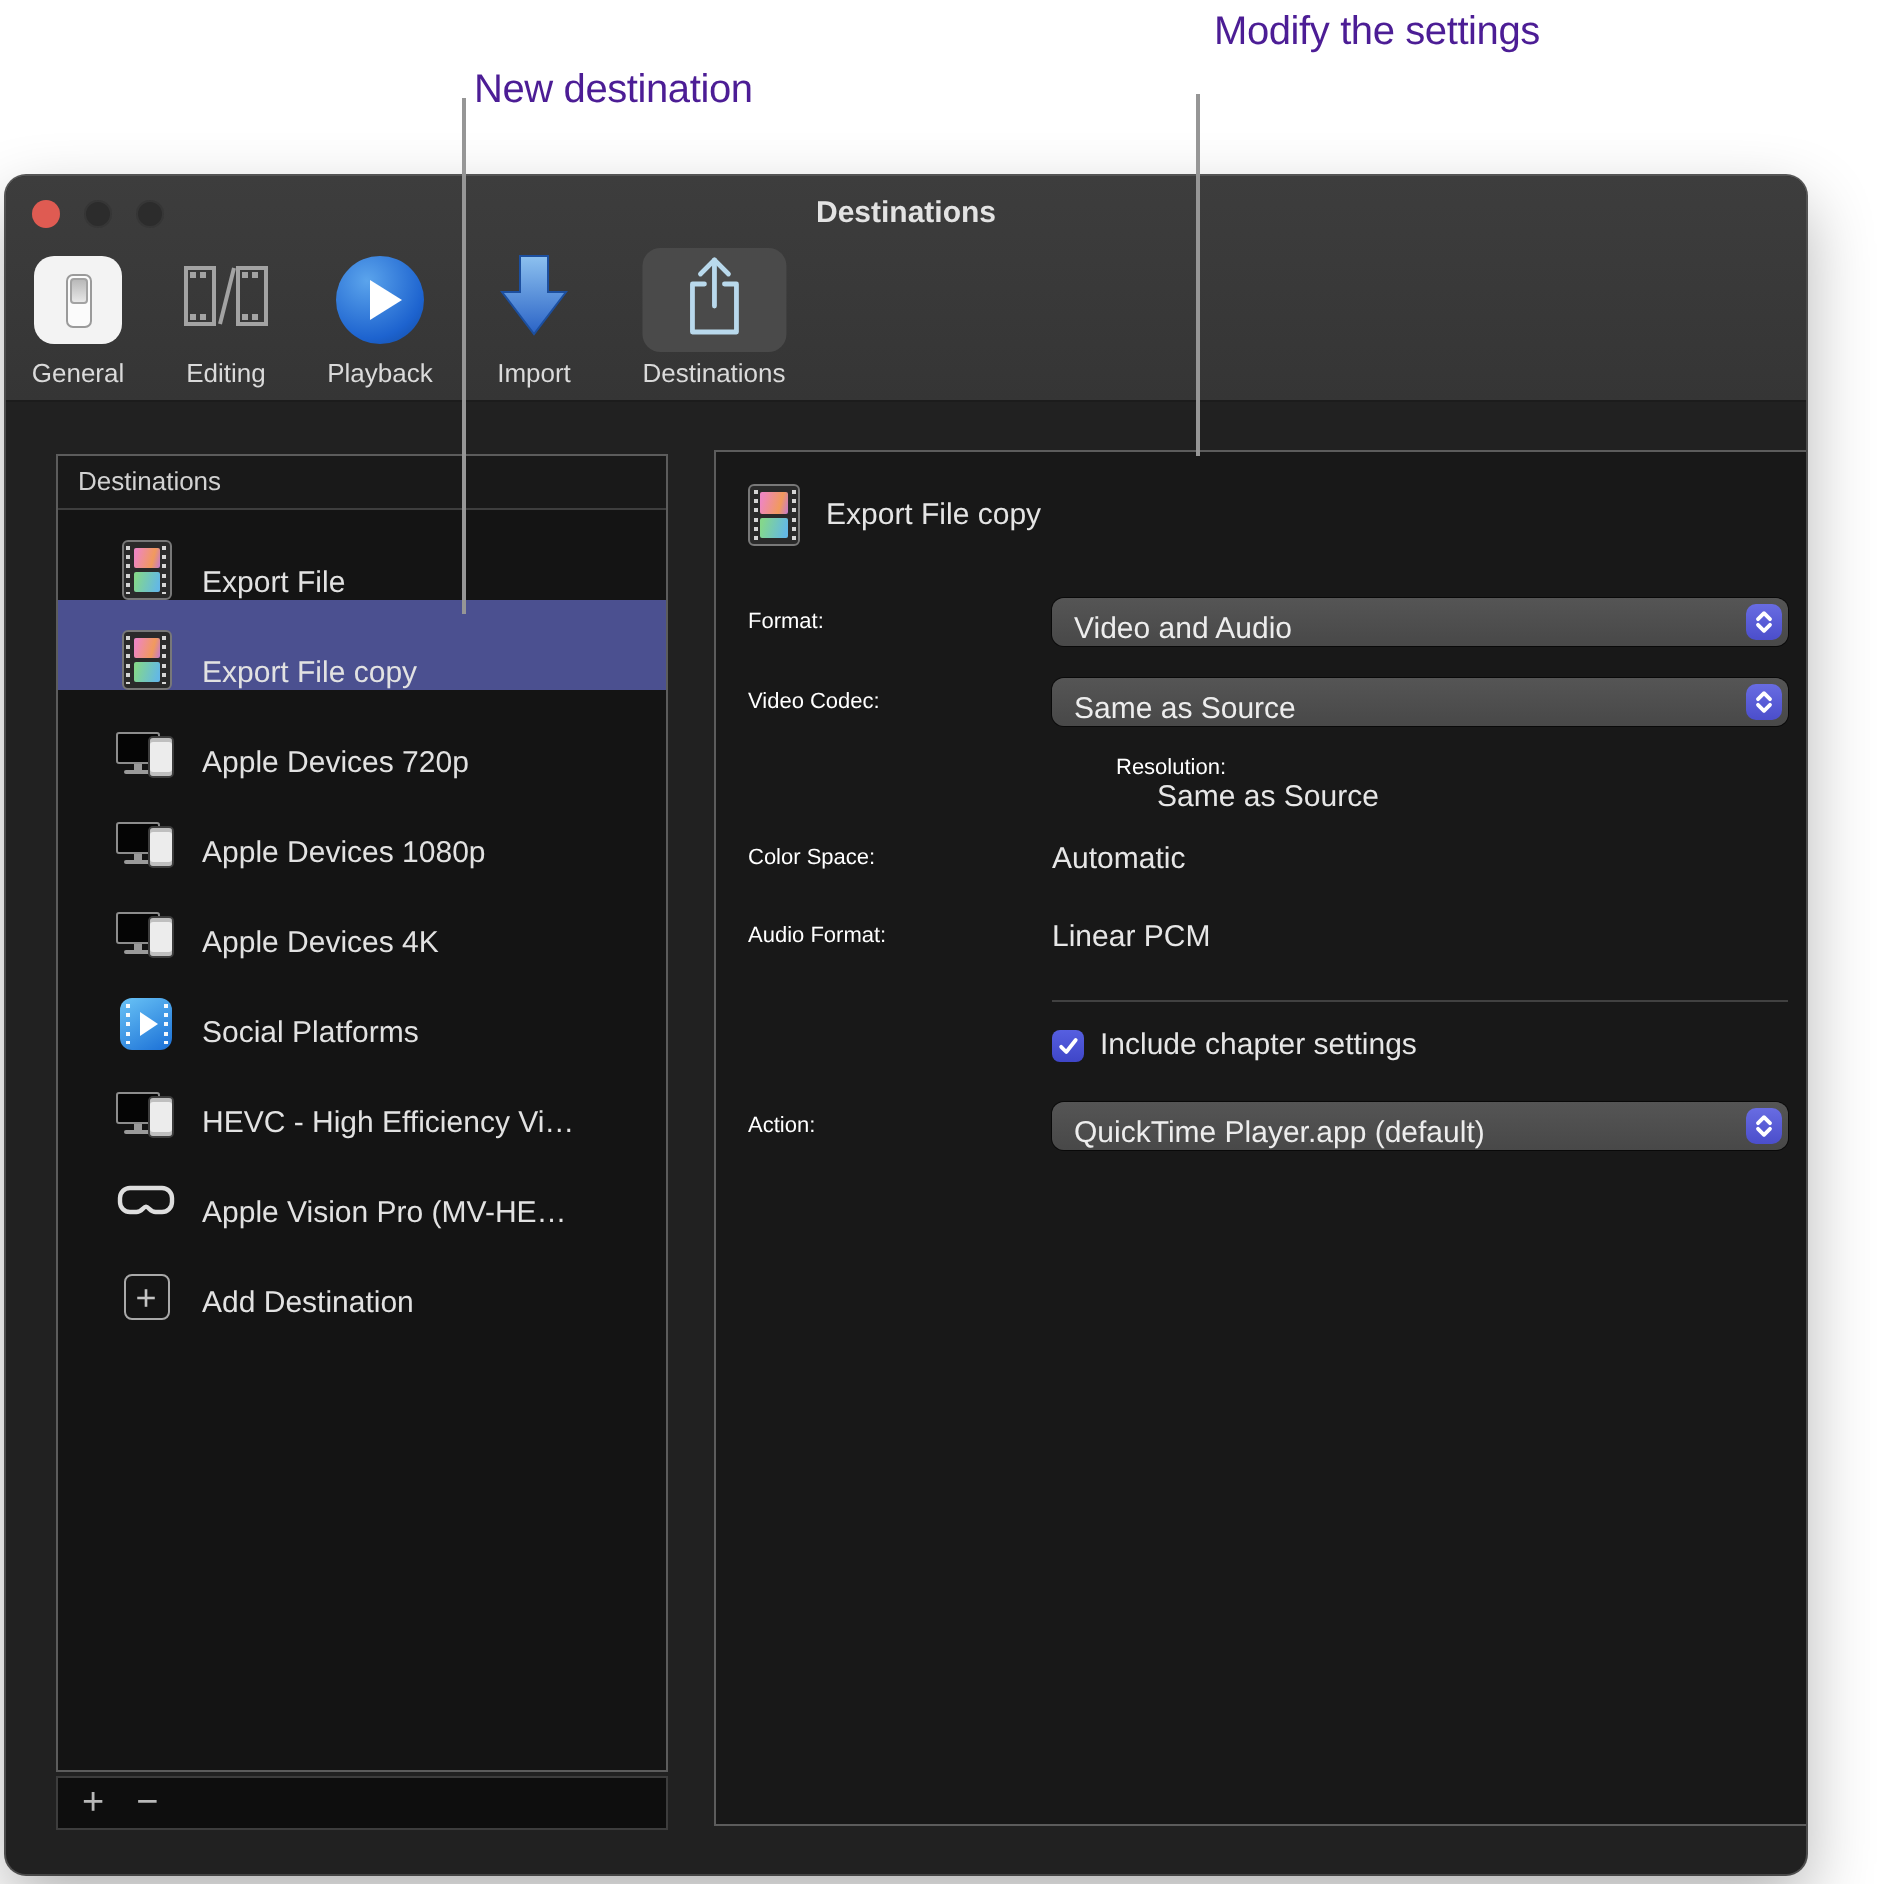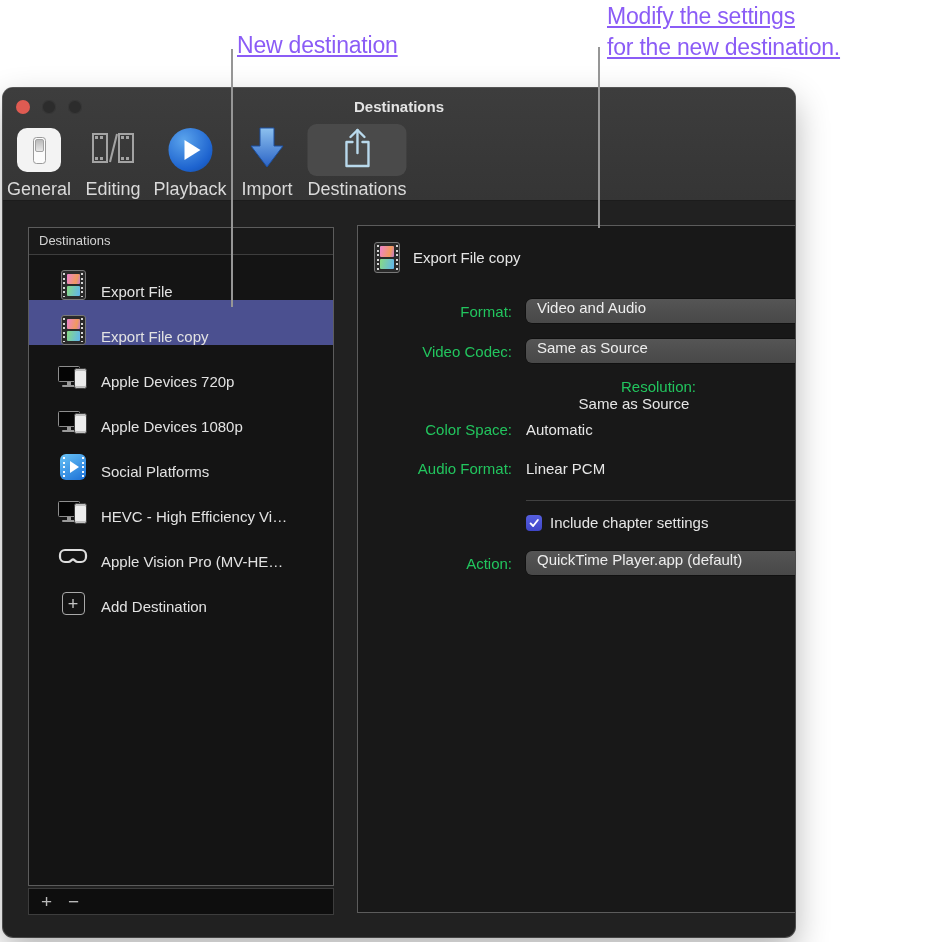--- a/index.html
+++ b/index.html
@@ -2,45 +2,45 @@
 <html><head>
 <meta charset="utf-8">
 <style>
   html,body{margin:0;padding:0;}
   body{
     width:948px;height:942px;position:relative;background:#ffffff;
     font-family:"Liberation Sans","DejaVu Sans",sans-serif;
     -webkit-font-smoothing:antialiased;overflow:hidden;
   }
   
-  .callout{position:absolute;color:#8b5cf6;font-size:23px;line-height:31px;letter-spacing:-0.2px;text-decoration:underline;}
+  .callout{position:absolute;color:#4c1d95;font-size:20px;line-height:31px;letter-spacing:-0.2px;}
   #callout1{left:237px;top:30px;}
   #callout2{left:607px;top:1px;}
   .callout-line{position:absolute;width:2px;background:#969696;z-index:30;}
   #line1{left:231px;top:49px;height:258px;}
   #line2{left:598px;top:47px;height:181px;}
 
   
   #window{
-    position:absolute;left:3px;top:88px;width:792px;height:849px;
+    position:absolute;left:3px;top:88px;width:900px;height:849px;
     background:#212121;border-radius:10px;overflow:hidden;
     box-shadow:0 0 0 1px rgba(0,0,0,.65),0 14px 34px rgba(0,0,0,.30);
   }
   #chrome{position:absolute;left:0;top:0;width:100%;height:112px;background:linear-gradient(#3d3d3d,#353535);border-bottom:1px solid #1c1c1c;}
   #traffic{position:absolute;left:13px;top:12px;display:flex;gap:12px;}
   .tl{width:14px;height:14px;border-radius:50%;}
   .tl.red{background:#df5b52;}
   .tl.dim{background:#2c2c2c;box-shadow:inset 0 0 0 1px rgba(255,255,255,.05);}
   #win-title{position:absolute;left:0;top:10px;width:100%;text-align:center;color:#e3e3e3;font-size:15px;font-weight:bold;}
 
   
   .tb-item{position:absolute;top:36px;transform:translateX(-50%);text-align:center;cursor:default;}
   .tb-iconbox{height:52px;display:flex;align-items:center;justify-content:center;border-radius:9px;padding:0 14px;}
   .tb-item.selected .tb-iconbox{background:#4a4a4a;}
-  .tb-label{margin-top:3px;font-size:18px;color:#dadada;}
+  .tb-label{margin-top:3px;font-size:13px;color:#dadada;}
   .tb-general{width:44px;height:44px;background:#f3f3f3;border-radius:10px;display:flex;align-items:center;justify-content:center;}
   .switch{width:13px;height:27px;border:1.5px solid #9a9a9a;border-radius:3.5px;background:#fbfbfb;position:relative;box-sizing:border-box;}
   .switch:before{content:"";position:absolute;left:1px;right:1px;top:1px;height:11px;background:linear-gradient(#b9b9b9,#e7e7e7);border:1px solid #a2a2a2;border-radius:2px;}
   .tb-playback{width:44px;height:44px;border-radius:50%;background:radial-gradient(circle at 35% 28%,#5ba4ec,#1d63cf 68%,#11479b);display:flex;align-items:center;justify-content:center;}
   .tb-playback .tri{width:0;height:0;border-left:16px solid #fff;border-top:10px solid transparent;border-bottom:10px solid transparent;margin-left:5px;}
 
   
   #sidebar{position:absolute;left:25px;top:139px;width:306px;height:659px;background:#141414;border:1px solid #5c5c5c;box-sizing:border-box;}
   #sidebar-header{height:26px;line-height:26px;padding-left:10px;font-size:13px;color:#d2d2d2;border-bottom:1px solid #3e3e3e;background:#191919;}
   .side-row{height:45px;display:flex;align-items:flex-end;padding-left:29px;gap:13px;color:#e2e2e2;font-size:15px;cursor:default;}
@@ -71,37 +71,36 @@
   .ic-add{width:23px;height:23px;border:1.5px solid #a9a9a9;border-radius:4px;box-sizing:border-box;display:flex;align-items:center;justify-content:center;color:#c4c4c4;font-size:18px;font-weight:400;line-height:1;}
 
   
   #side-bottom{position:absolute;left:25px;top:800px;width:306px;height:27px;background:#0e0e0e;border:1px solid #3d3d3d;box-sizing:border-box;display:flex;align-items:center;gap:16px;padding-left:12px;color:#b9b9b9;}
   #side-bottom span{font-size:19px;line-height:1;cursor:default;}
 
   
   #panel{position:absolute;left:354px;top:137px;width:563px;height:688px;background:#181818;border:1px solid #5c5c5c;box-sizing:border-box;}
   #panel-head{position:absolute;left:16px;top:16px;display:flex;align-items:center;gap:13px;color:#e5e5e5;font-size:15px;}
   .prow{position:absolute;left:16px;width:520px;display:flex;align-items:center;}
-  .plabel{width:138px;text-align:right;margin-right:14px;color:#22c55e;font-size:15px;flex:none;}
+  .plabel{width:138px;text-align:left;margin-right:14px;color:#ffffff;font-size:11px;flex:none;}
   .pvalue{color:#e6e6e6;font-size:15px;}
-  .popup{position:relative;width:368px;height:24px;background:linear-gradient(#555,#484848);border-radius:6px;display:flex;align-items:flex-start;padding-left:11px;box-sizing:border-box;color:#ededed;font-size:15px;box-shadow:0 0 0 .5px rgba(0,0,0,.6);}
+  .popup{position:relative;width:368px;height:24px;background:linear-gradient(#555,#484848);border-radius:6px;display:flex;align-items:flex-end;padding-left:11px;box-sizing:border-box;color:#ededed;font-size:15px;box-shadow:0 0 0 .5px rgba(0,0,0,.6);}
   .stepper{position:absolute;right:3px;top:3px;width:18px;height:18px;border-radius:5px;background:linear-gradient(#686ce2,#4b4ecb);display:flex;align-items:center;justify-content:center;}
   #divider{position:absolute;left:168px;top:274px;width:368px;height:1px;background:#414141;}
   .checkbox{width:16px;height:16px;border-radius:4px;background:linear-gradient(#565fe0,#3f46c8);display:flex;align-items:center;justify-content:center;flex:none;margin-right:8px;}
   #row-format{top:73px;} #row-codec{top:113px;}
   #row-res{top:152px;height:24px;flex-direction:column;} #row-space{top:191px;height:24px;} #row-audio{top:230px;height:24px;}
   #row-check{top:288px;left:168px;} #row-action{top:325px;}
 </style>
 </head>
 <body>
 
 <div class="callout" id="callout1">New destination</div>
 <div class="callout" id="callout2">
   <div>Modify the settings</div>
-  <div>for the new destination.</div>
 </div>
 <div class="callout-line" id="line1"></div>
 <div class="callout-line" id="line2"></div>
 
 <div id="window">
 
   <div id="chrome">
     <div id="traffic">
       <div class="tl red"></div>
       <div class="tl dim"></div>
@@ -219,20 +218,31 @@
             <span class="mon"></span>
             <span class="stand"></span>
             <span class="base"></span>
             <span class="phone"></span>
           </span>
         </span>
       <span>Apple Devices 1080p</span>
     </div>
     <div class="side-row">
       <span class="icon-slot">
+          <span class="ic-device">
+            <span class="mon"></span>
+            <span class="stand"></span>
+            <span class="base"></span>
+            <span class="phone"></span>
+          </span>
+        </span>
+      <span>Apple Devices 4K</span>
+    </div>
+    <div class="side-row">
+      <span class="icon-slot">
           <span class="ic-social">
             <span class="tri"></span>
           </span>
         </span>
       <span>Social Platforms</span>
     </div>
     <div class="side-row">
       <span class="icon-slot">
           <span class="ic-device">
             <span class="mon"></span>

